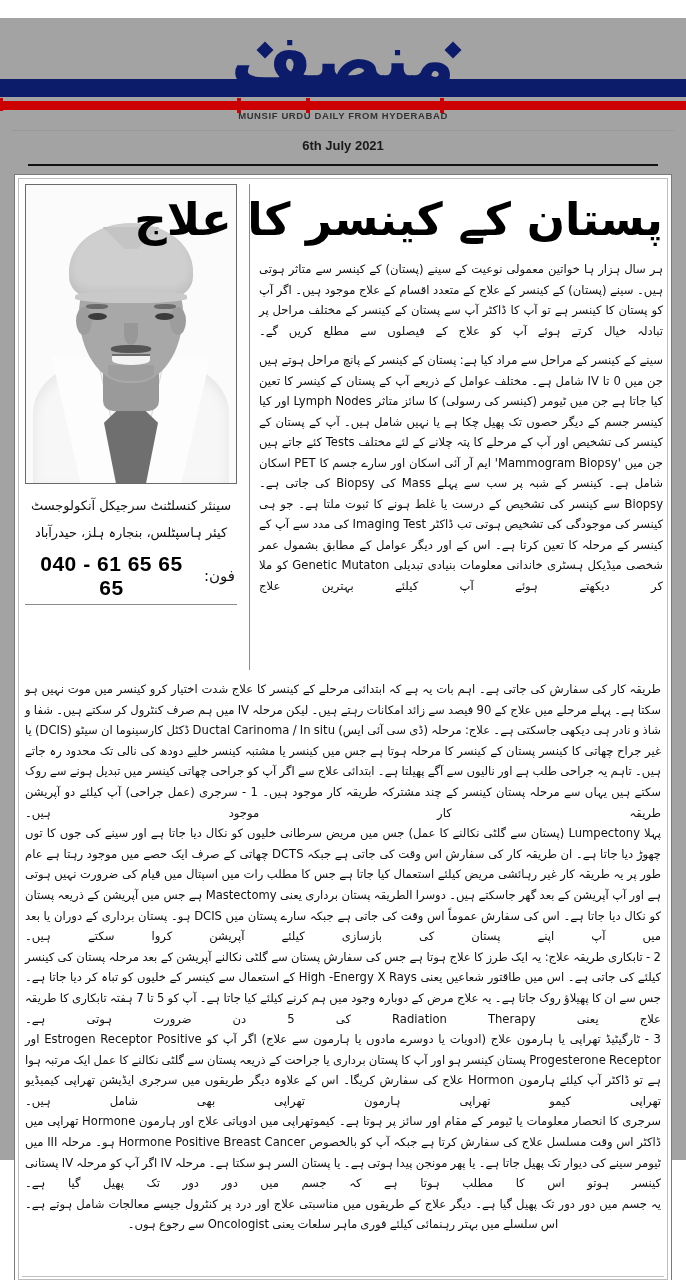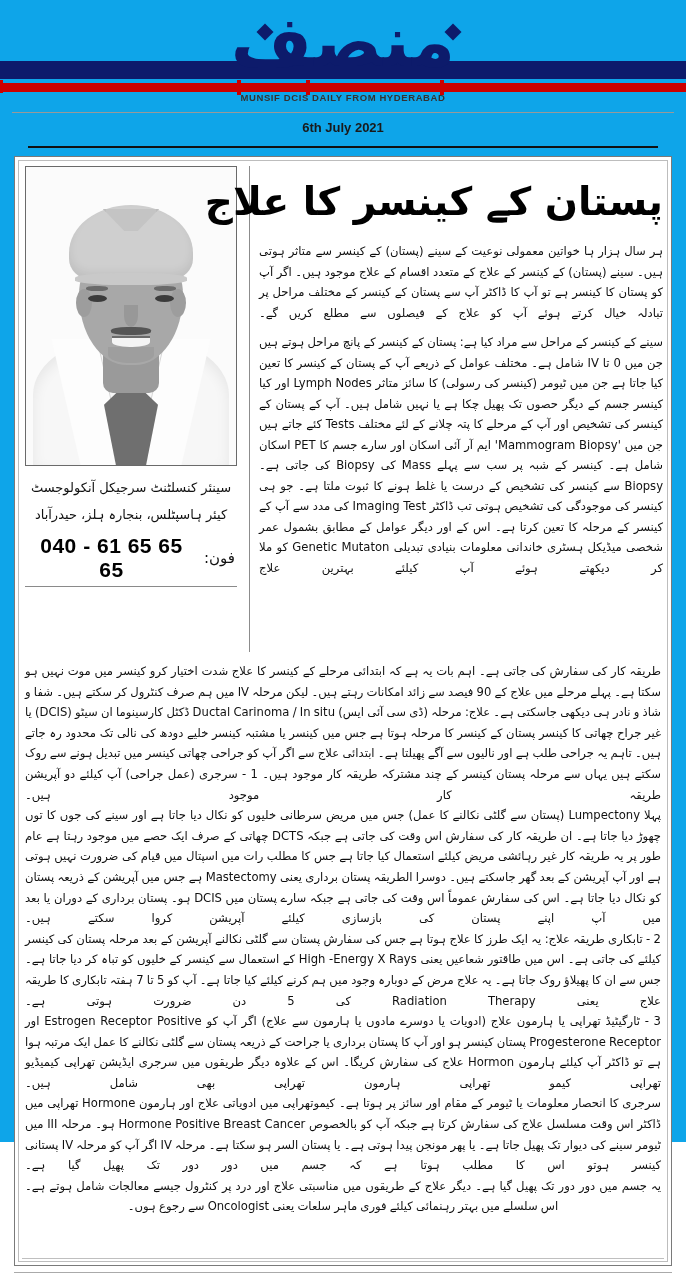--- a/index.html
+++ b/index.html
@@ -2,21 +2,21 @@
 <html><head>
 <meta charset="utf-8">
 <style>
   * { box-sizing: border-box; margin: 0; padding: 0; }
   html, body {
     width: 686px; height: 1280px;
     background: #ffffff;
     font-family: "Liberation Sans", sans-serif;
     overflow: hidden;
   }
-  .page { position: relative; width: 686px; height: 1142px; background:#0ea5e9; }
+  .page { position: relative; width: 686px; height: 1142px; background:#a3a3a3;margin-top:18px; }
 
   
   .masthead { position: relative; height: 118px; width:100%; }
   .logo-wrap {
     position:absolute; left:0; right:0; top:4px; height:88px;
   }
   .logo-script {
     position:absolute; left:50%; top:0px; transform:translateX(-50%);
     font-family:"DejaVu Sans", sans-serif;
     font-size:70px; line-height:76px; color:#0d1b6b;
@@ -202,21 +202,21 @@
     height:486px; border-left:1px solid #8c8c8c;
   }
 
   
   .right-col {
     position:absolute; left:234px; top:0; width:404px; height:492px;
     direction:rtl;
   }
   .headline {
     font-family:"DejaVu Sans", sans-serif;
-    font-size:39px; font-weight:bold; color:#000;
+    font-size:45px; font-weight:bold; color:#000;
     text-align:center; line-height:60px; letter-spacing:0px;
     white-space:nowrap; padding-top:6px;
   }
   .lead p {
     font-family:"DejaVu Sans", sans-serif;
     font-size:11.6px; line-height:20.5px; color:#101010;
     text-align:justify; text-align-last:justify;
     margin-top:9px; word-spacing:-0.5px;
   }
 
@@ -251,21 +251,21 @@
     <div class="logo-wrap">
       <div class="bar-blue"></div>
       <div class="bar-red"></div>
       <div class="tick" style="left:237px; top:76px;"></div>
       <div class="tick" style="left:306px; top:76px;"></div>
       <div class="tick" style="left:440px; top:76px;"></div>
       <div class="diamond" style="left:259px; top:22px;"></div>
       <div class="diamond" style="left:447px; top:22px;"></div>
       <div class="logo-script">منصف</div>
     </div>
-    <div class="tagline">MUNSIF DCIS DAILY FROM HYDERABAD</div>
+    <div class="tagline">MUNSIF URDU DAILY FROM HYDERABAD</div>
     <div class="rule-top"></div>
   </div>
 
   <div class="issue-date">6th July 2021</div>
   <div class="rule-mid"></div>
 
   <div class="article">
     <div class="article-inner">
 
       <div class="top-zone">

